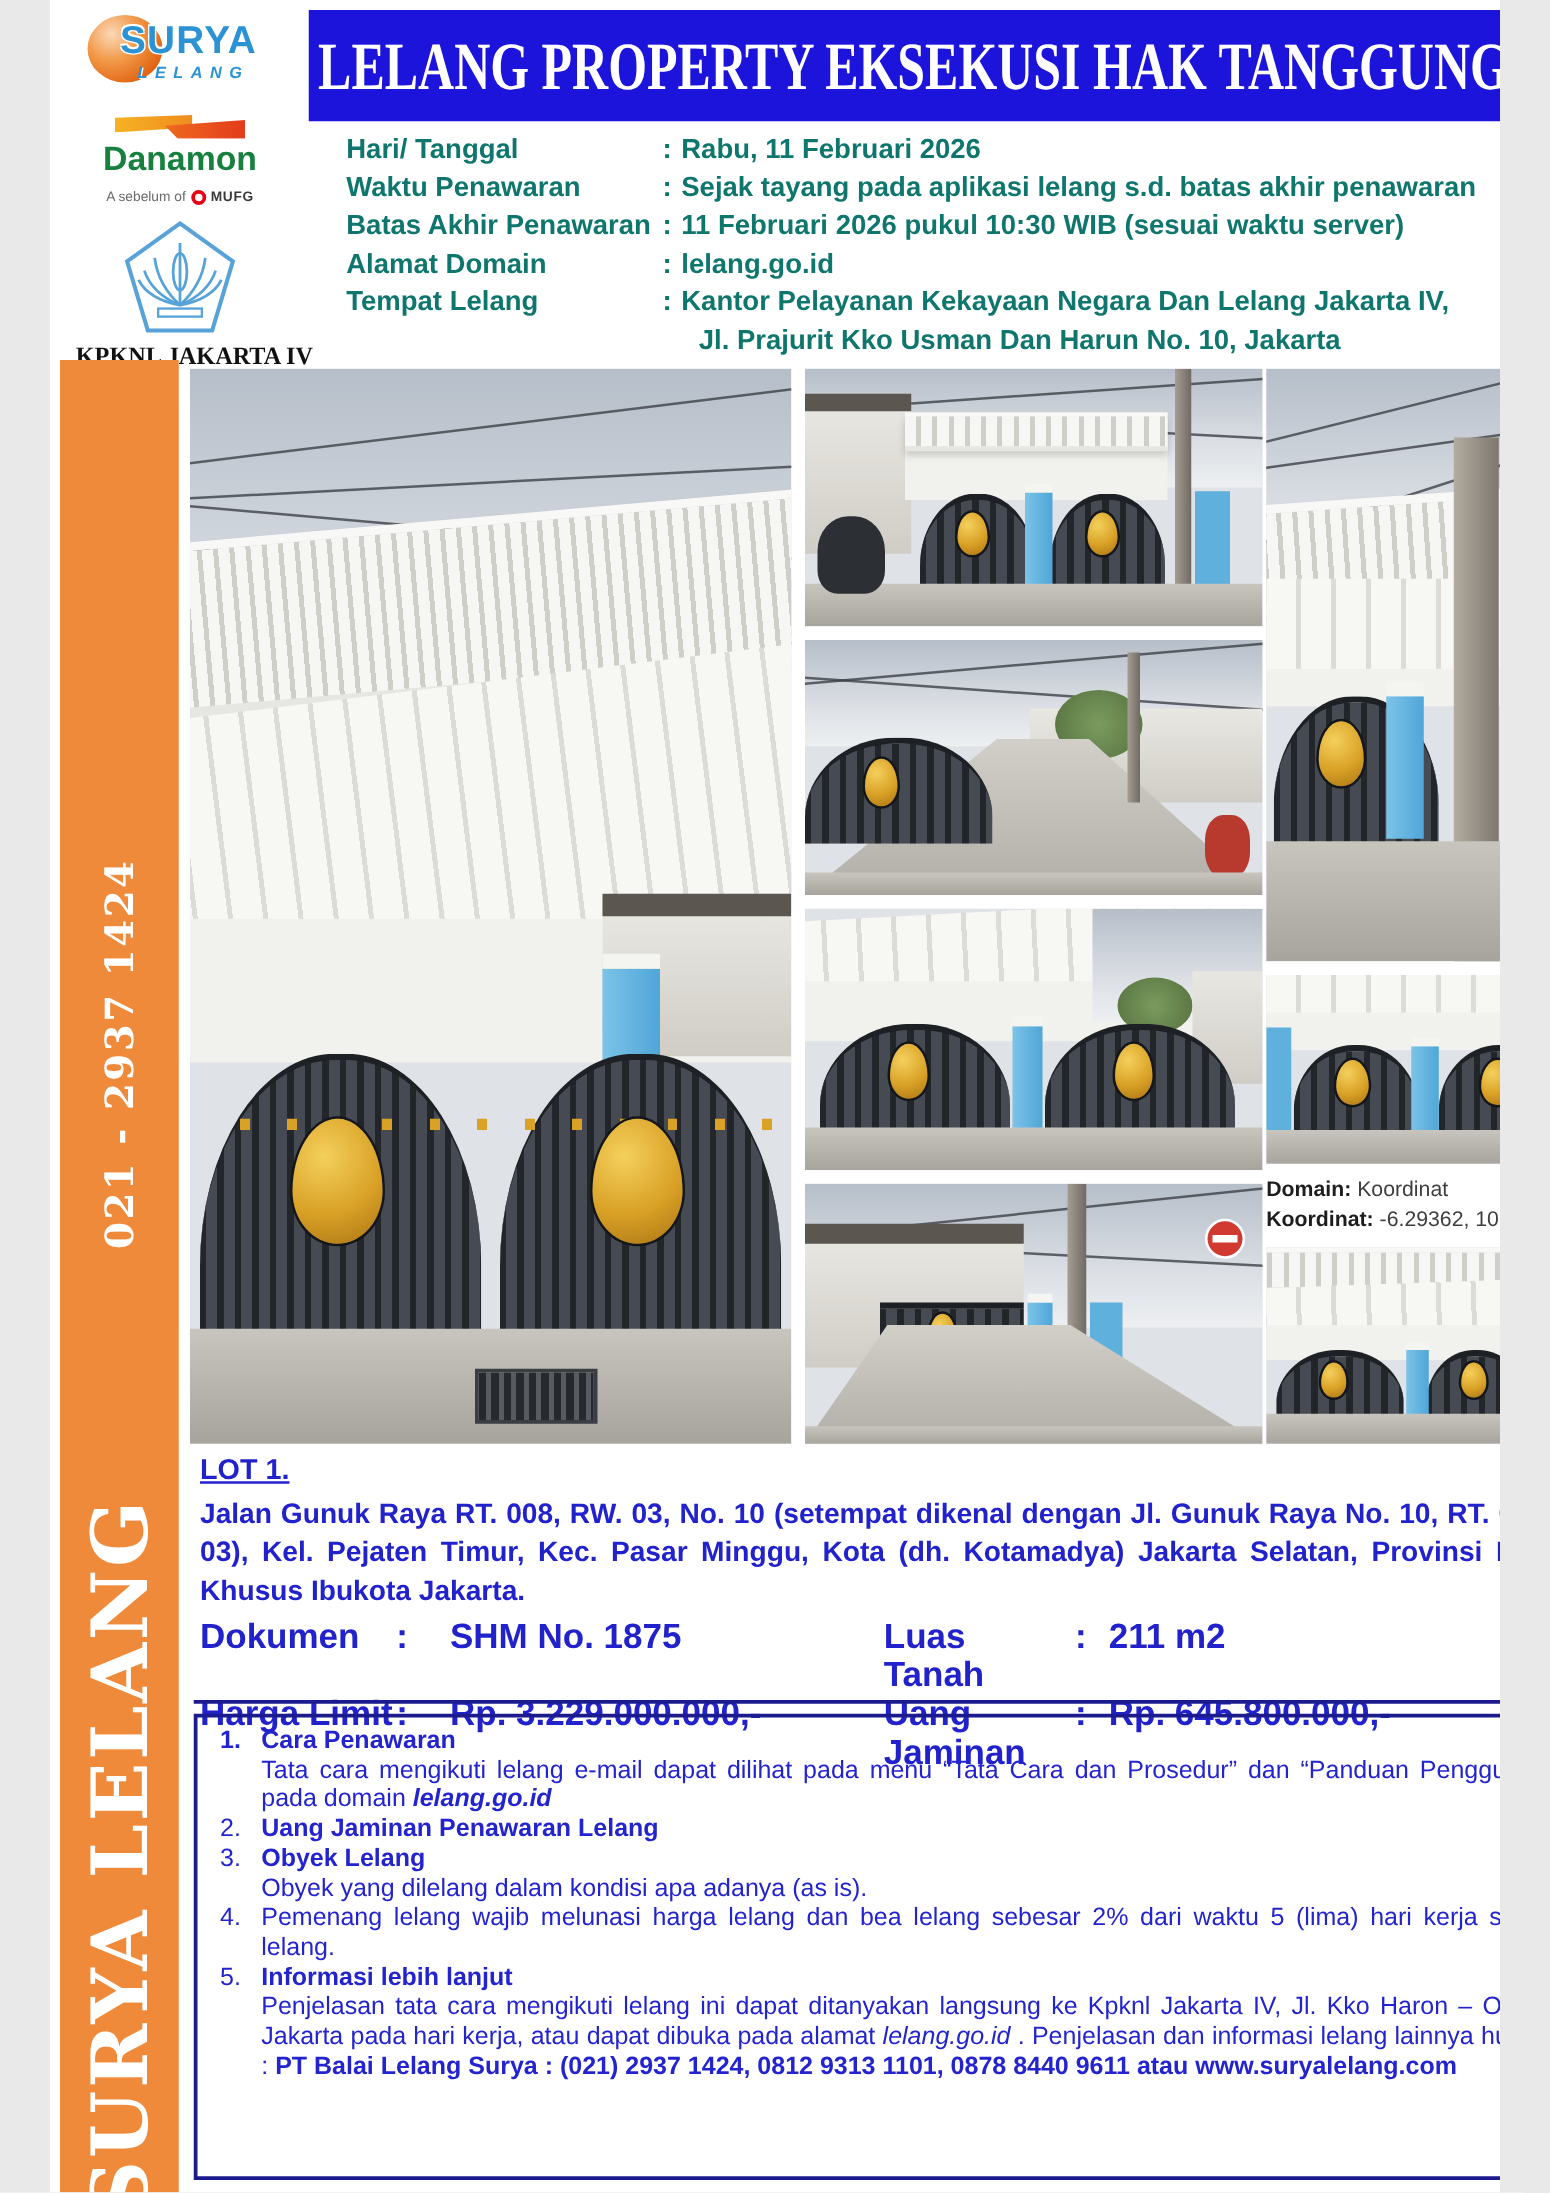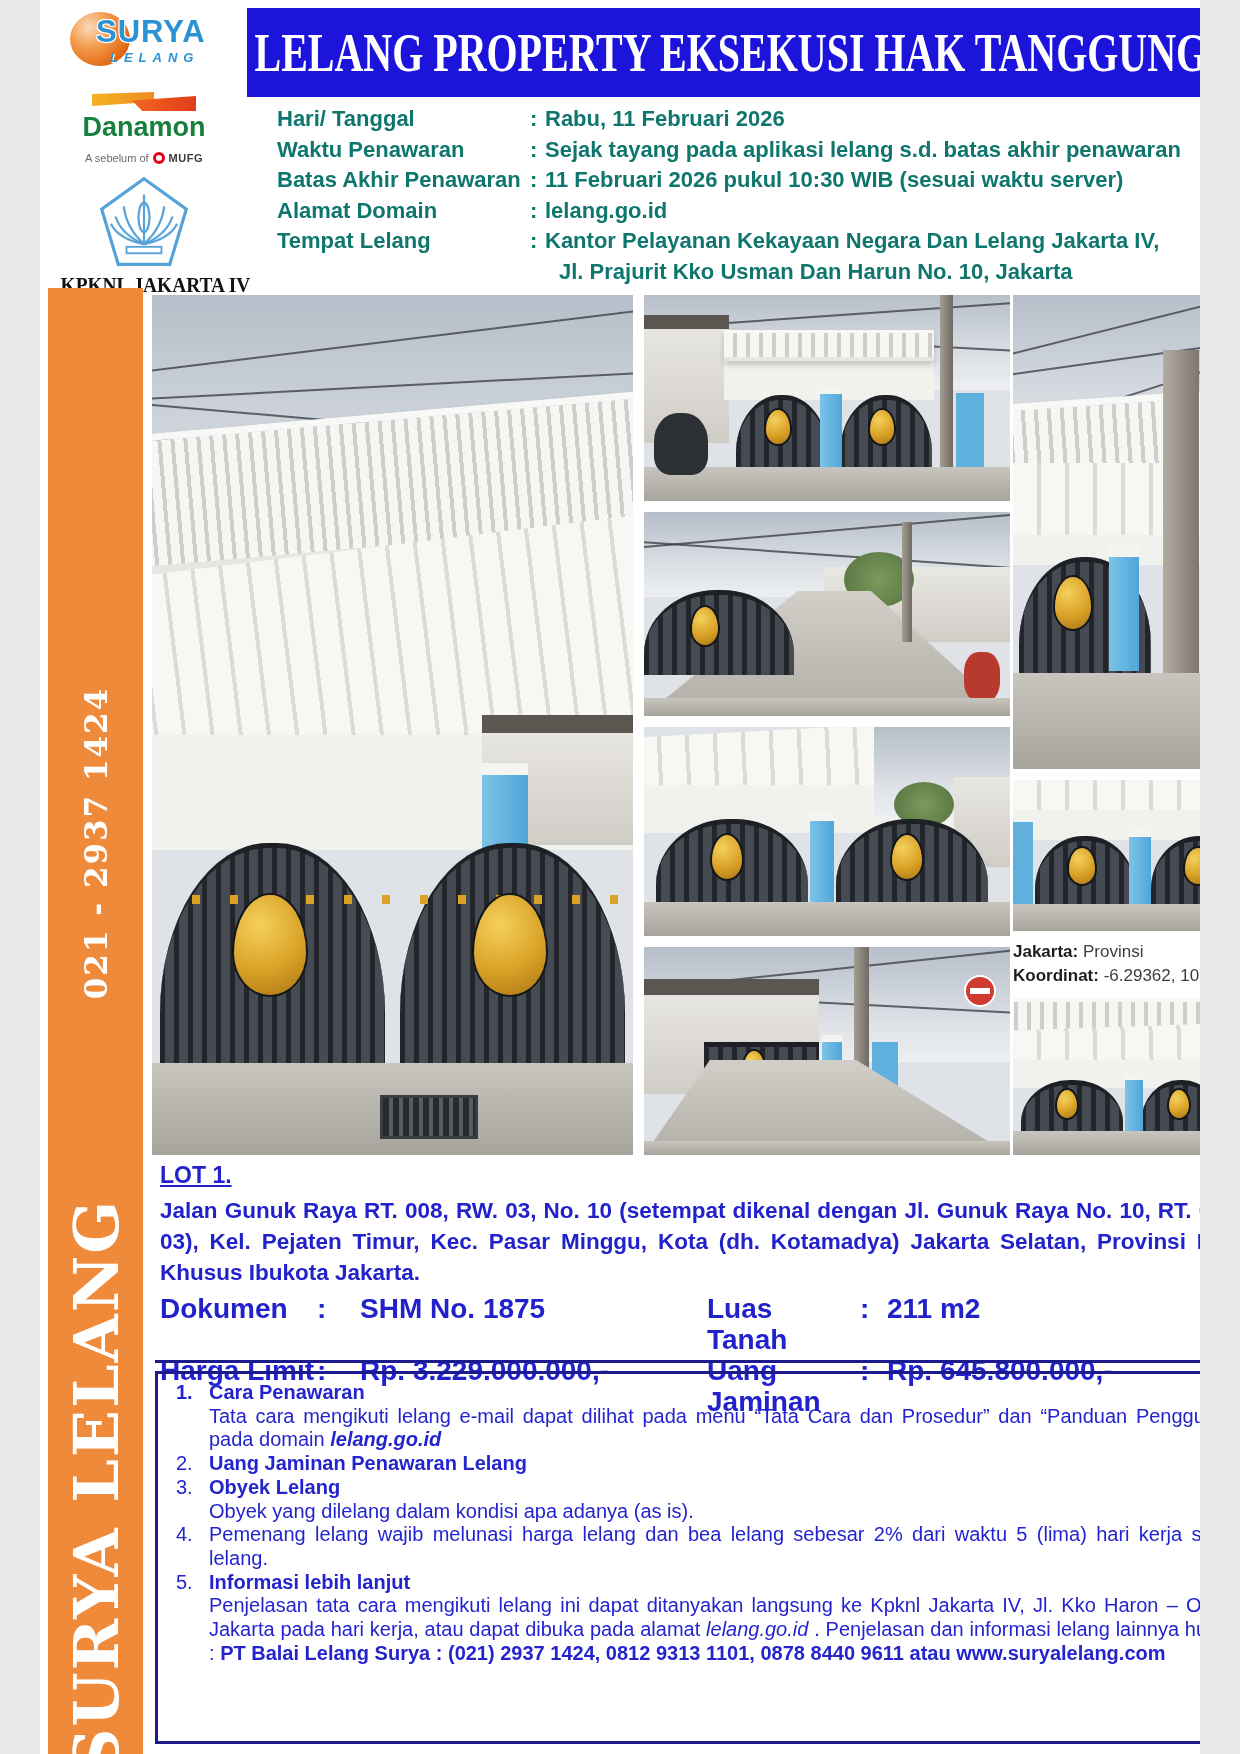--- a/index.html
+++ b/index.html
@@ -290,22 +290,22 @@
       <div class="gate arch" style="left:22px;top:56px;width:100px;height:66px;"></div>
       <div class="gate arch" style="left:138px;top:56px;width:100px;height:66px;"></div>
       <div class="orn" style="left:56px;top:68px;width:26px;height:36px;"></div>
       <div class="orn" style="left:172px;top:68px;width:26px;height:36px;"></div>
       <div class="pill" style="left:116px;top:50px;width:22px;height:74px;border-top-width:7px;"></div>
       <div class="grnd" style="height:27px;"></div>
     </div>
 
     <div class="loc-note">
       <div>
-        <b>Jakarta:</b>
-        <span>Provinsi</span>
+        <b>Domain:</b>
+        <span>Koordinat</span>
       </div>
       <div>
         <b>Koordinat:</b>
         <span>-6.29362, 106.851313</span>
       </div>
     </div>
 
     <div class="photo" style="left:861px;top:703px;width:260px;height:157px;">
       <div class="bal" style="left:-8px;right:-8px;top:0;height:28px;border-top-width:4px;border-bottom-width:5px;"></div>
       <div class="ceil" style="left:0;width:100%;top:28px;height:36px;transform:rotate(-2deg);"></div>

